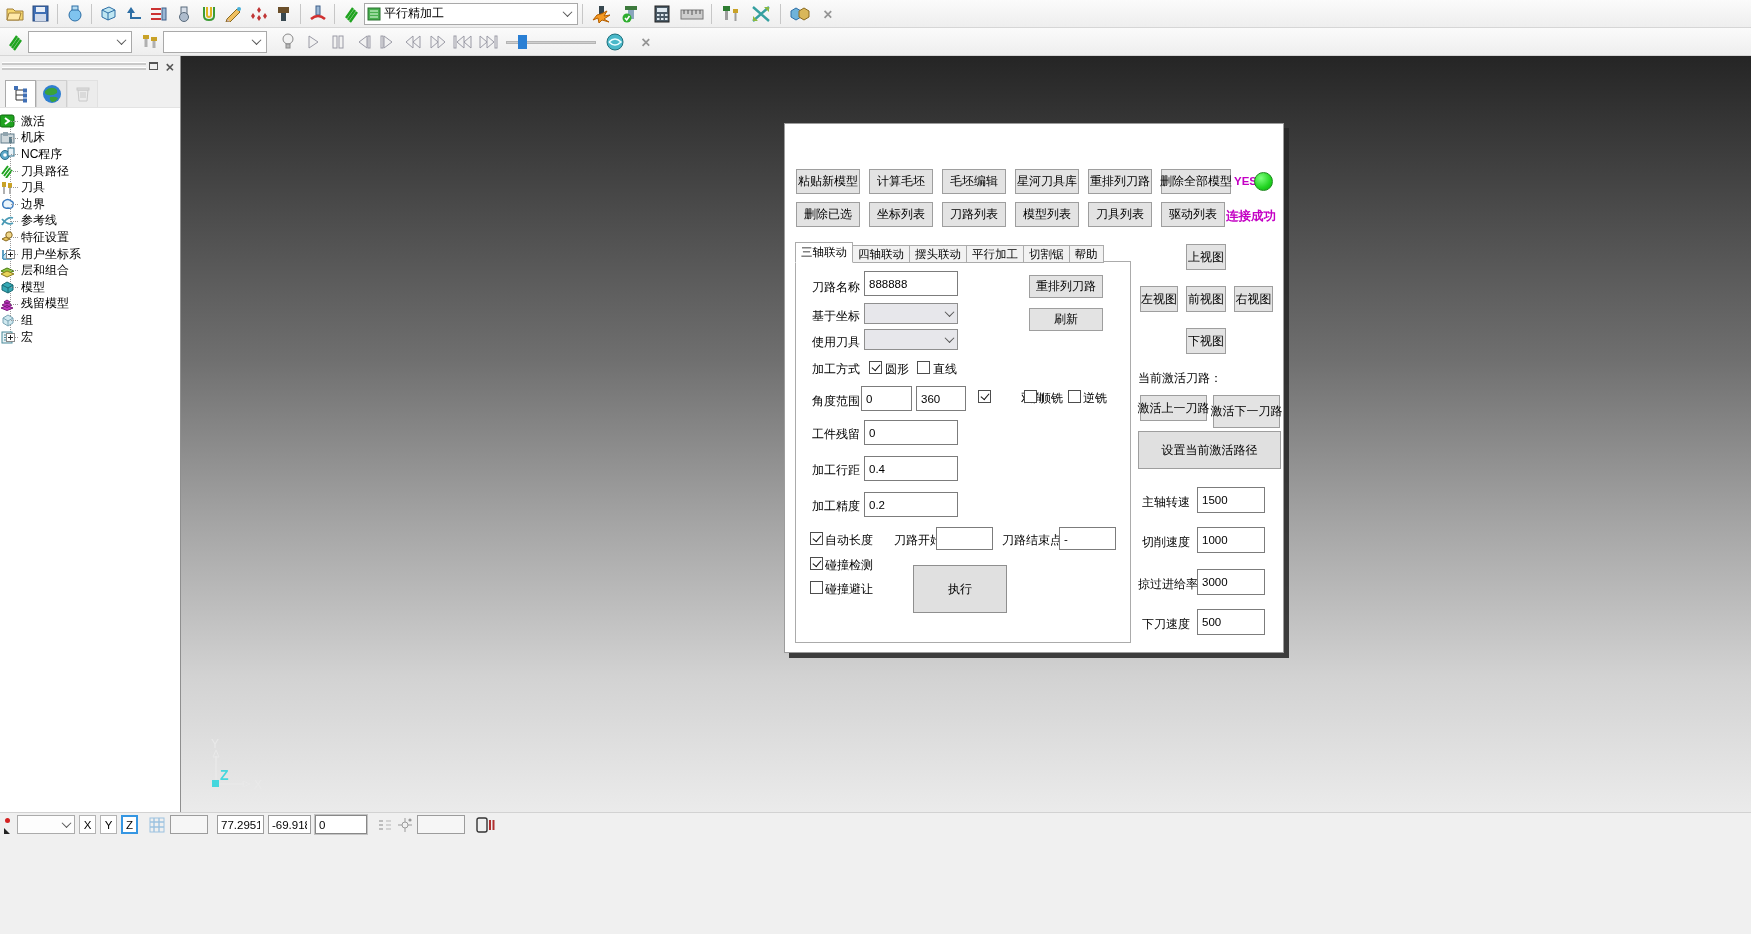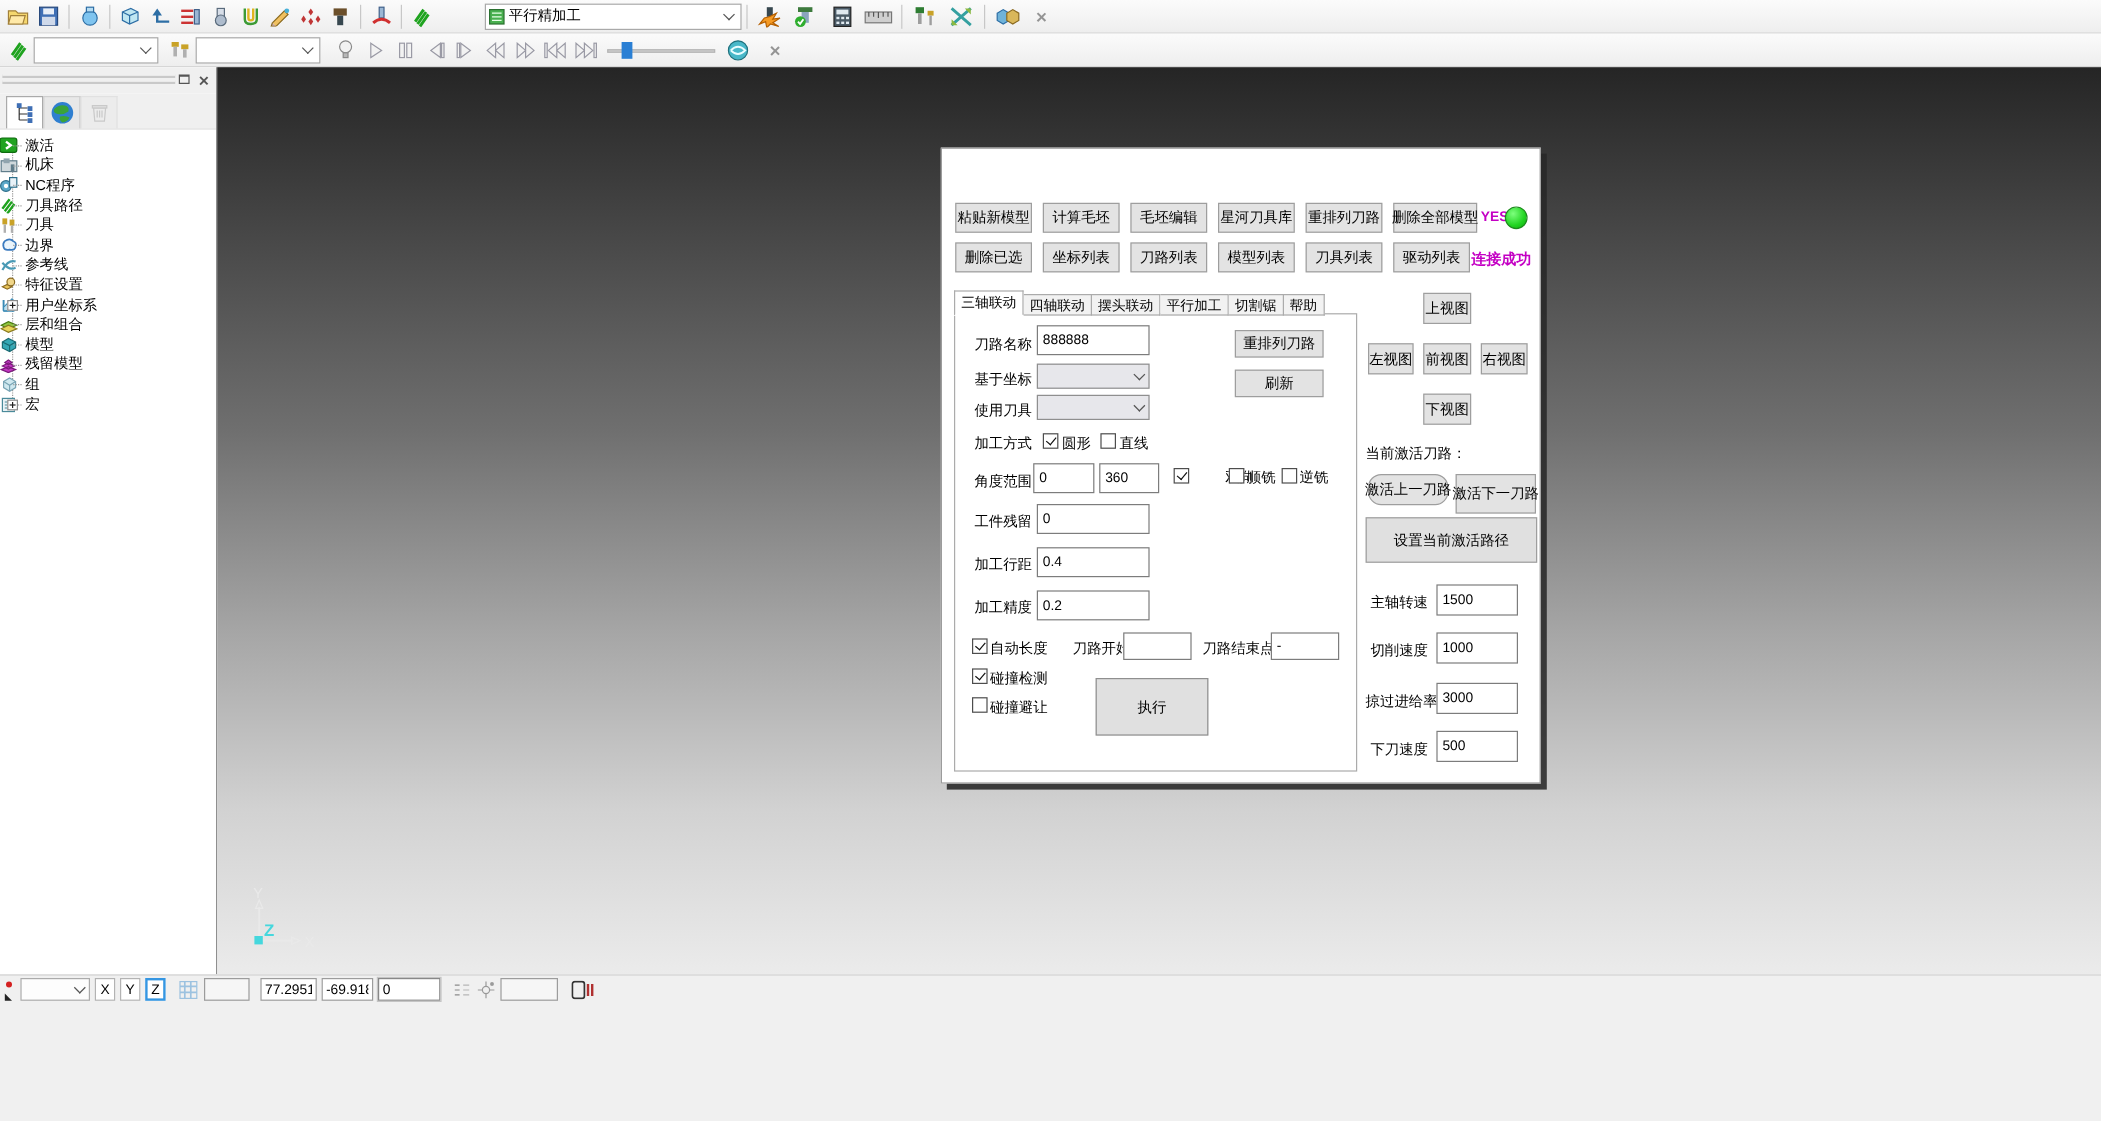--- a/index.html
+++ b/index.html
@@ -202,21 +202,21 @@
           <rect x="7" y="1" width="4" height="9" fill="#9bb7d4" stroke="#40618a"></rect>
           <path d="M2 14 Q9 8 16 14" fill="none" stroke="#d03030" stroke-width="2.5"></path>
         </svg>
       </div>
     <div class="sep"></div>
     <div class="tbtn">
         <svg width="18" height="18">
           <path d="M3 13 L10 3 M5 15 L12 5 M7 17 L14 7" stroke="#1fa31f" stroke-width="2.4" fill="none"></path>
         </svg>
       </div>
-    <div class="combo" style="width:214px;margin-left:40px;">
+    <div class="combo" style="width:214px;">
       <svg width="14" height="14">
           <rect x="1" y="1" width="12" height="12" fill="#49b04f" stroke="#2a7030"></rect>
           <path d="M3 4 H11 M3 7 H11 M3 10 H11" stroke="#e6ffe6"></path>
         </svg>
       <span class="ctext">平行精加工</span>
       <span class="chev"></span>
     </div>
     <div class="sep"></div>
     <div class="tbtn big">
         <svg width="22" height="18">
@@ -635,21 +635,21 @@
       <div class="fbtn" style="left:117px;top:303px;width:94px;height:48px;background:#e0e0e0;border-color:#8f8f8f;">执行</div>
     </div>
 
     <div class="fbtn" style="left:401px;top:120px;width:40px;height:26px;">上视图</div>
     <div class="fbtn" style="left:355px;top:162px;width:38px;height:26px;">左视图</div>
     <div class="fbtn" style="left:401px;top:162px;width:40px;height:26px;">前视图</div>
     <div class="fbtn" style="left:449px;top:162px;width:39px;height:26px;">右视图</div>
     <div class="fbtn" style="left:401px;top:204px;width:40px;height:26px;">下视图</div>
 
     <span class="rlabel" style="left:353px;top:246px;">当前激活刀路：</span>
-    <div class="fbtn" style="left:355px;top:271px;width:67px;height:26px;border-radius:11px;">激活上一刀路</div>
+    <div class="fbtn" style="left:355px;top:271px;width:67px;height:26px;">激活上一刀路</div>
     <div class="fbtn" style="left:428px;top:271px;width:67px;height:33px;">激活下一刀路</div>
     <div class="fbtn" style="left:353px;top:307px;width:143px;height:38px;background:#e0e0e0;">设置当前激活路径</div>
 
     <span class="rlabel" style="left:357px;top:370px;">主轴转速</span>
     <input class="finput" style="left: 412px; top: 363px; width: 68px; height: 26px;" value="1500">
     <span class="rlabel" style="left:357px;top:410px;">切削速度</span>
     <input class="finput" style="left: 412px; top: 403px; width: 68px; height: 26px;" value="1000">
     <span class="rlabel" style="left:353px;top:452px;">掠过进给率</span>
     <input class="finput" style="left: 412px; top: 445px; width: 68px; height: 26px;" value="3000">
     <span class="rlabel" style="left:357px;top:492px;">下刀速度</span>

